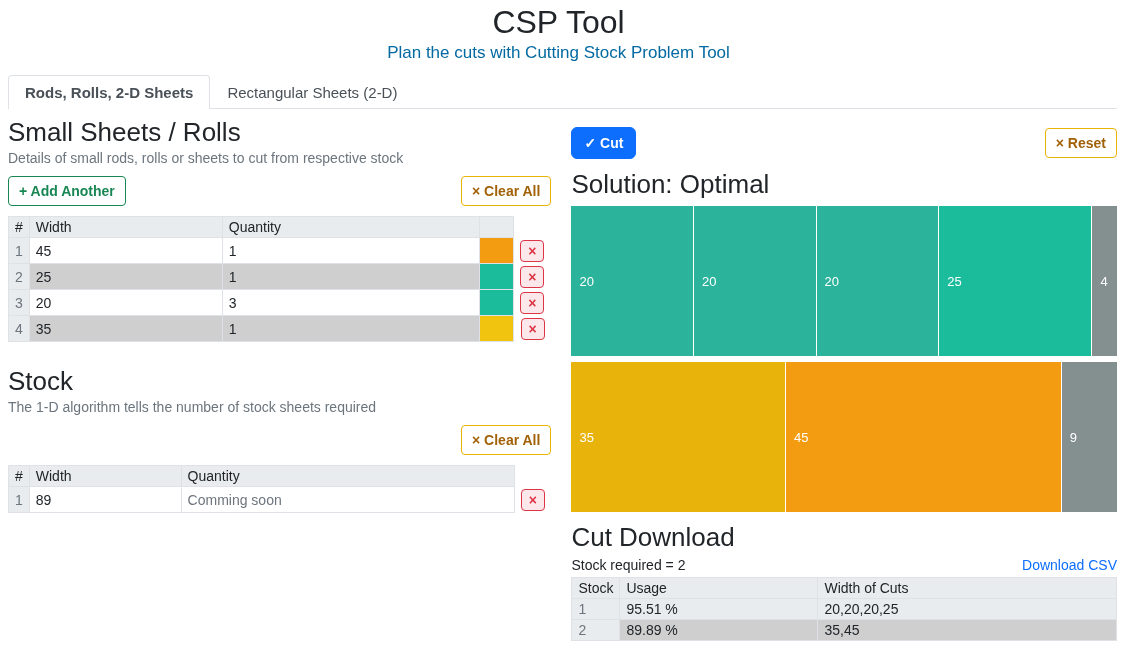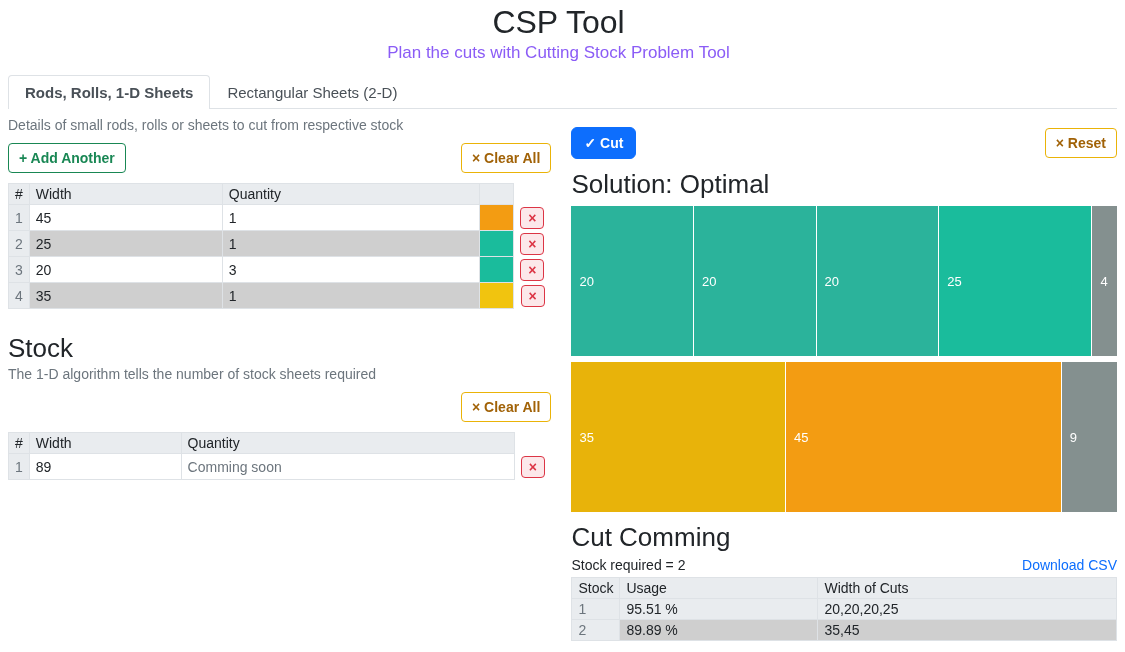--- a/index.html
+++ b/index.html
@@ -5,21 +5,21 @@
   * { box-sizing: border-box; margin: 0; padding: 0; }
   body {
     font-family: "Segoe UI", Arial, sans-serif;
     font-size: 14px;
     color: #212529;
     background: #fff;
     padding: 0 0 20px 0;
   }
   .header { text-align: center; padding: 4px 8px 4px 0; }
   .header h1 { font-size: 32px; font-weight: 400; }
-  .header p { font-size: 17px; color: #8b5cf6; margin-top: 2px; }
+  .header p { font-size: 17px; color: #0369a1; margin-top: 2px; }
 
   .tabs {
     display: flex;
     border-bottom: 1px solid #dee2e6;
     margin: 8px 8px 0 8px;
   }
   .tab {
     padding: 8px 16px;
     cursor: pointer;
     color: #495057;
@@ -99,27 +99,28 @@
 </style>
 </head>
 <body>
 
 <div class="header">
   <h1>CSP Tool</h1>
   <p>Plan the cuts with Cutting Stock Problem Tool</p>
 </div>
 
 <div class="tabs">
-  <div class="tab active">Rods, Rolls, 1-D Sheets</div>
+  <div class="tab active">Rods, Rolls, 2-D Sheets</div>
   <div class="tab">Rectangular Sheets (2-D)</div>
 </div>
 
 <div class="columns">
 
   <div class="col-left">
+    <h2>Small Sheets / Rolls</h2>
     <div class="sub">Details of small rods, rolls or sheets to cut from respective stock</div>
 
     <div class="row-between">
       <span class="btn btn-green">+ Add Another</span>
       <span class="btn btn-red">× Clear All</span>
     </div>
 
     <table>
       <thead>
         <tr>
@@ -205,21 +206,21 @@
           <div class="seg" style="background: rgb(26, 188, 156); flex: 0 0 28.0899%;">25</div>
           <div class="seg" style="background: rgb(132, 144, 143); flex: 0 0 4.49438%;">4</div>
         </div>
         <div class="solution-row">
           <div class="seg" style="background: rgb(232, 179, 10); flex: 0 0 39.3258%;">35</div>
           <div class="seg" style="background: rgb(243, 156, 18); flex: 0 0 50.5618%;">45</div>
           <div class="seg" style="background: rgb(132, 144, 143); flex: 0 0 10.1124%;">9</div>
         </div>
       </div>
 
-    <h2 style="margin-top:10px;">Cut Comming</h2>
+    <h2 style="margin-top:10px;">Cut Download</h2>
     <div class="row-between" style="margin:4px 0;">
       <span>Stock required = 2</span>
       <span class="link">Download CSV</span>
     </div>
 
     <table class="cut-table">
       <thead>
         <tr>
           <th>Stock</th>
           <th>Usage</th>

